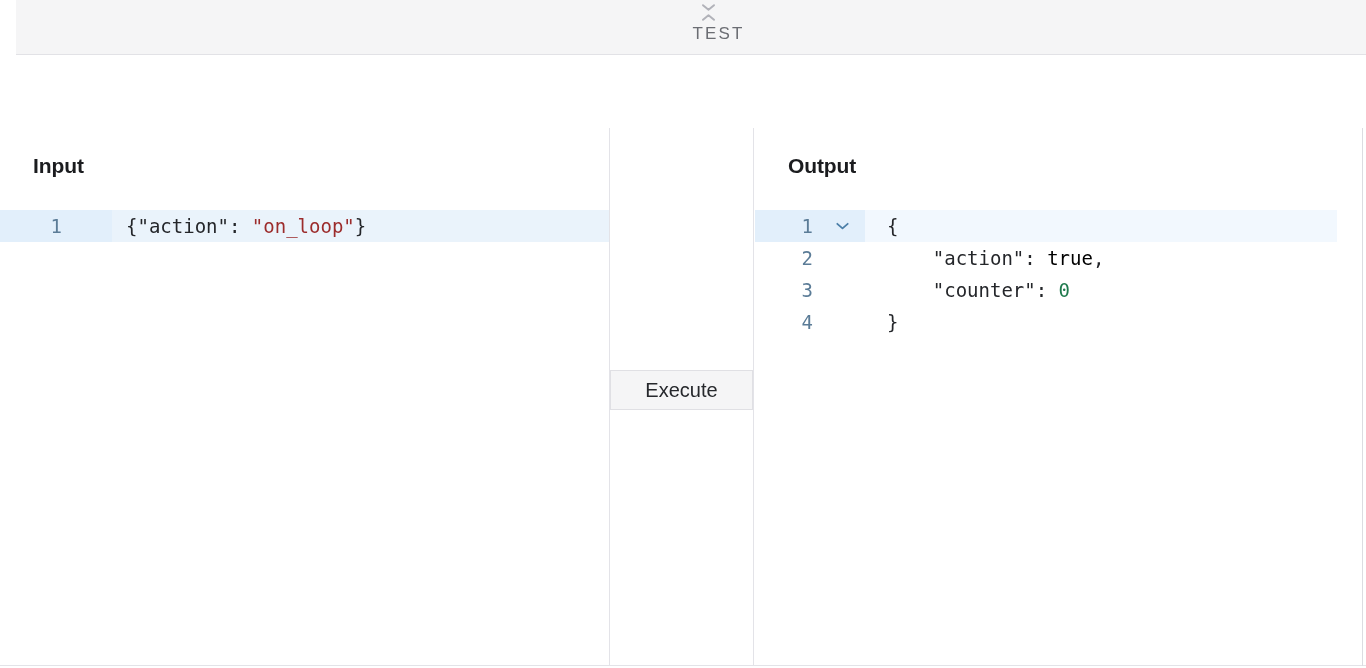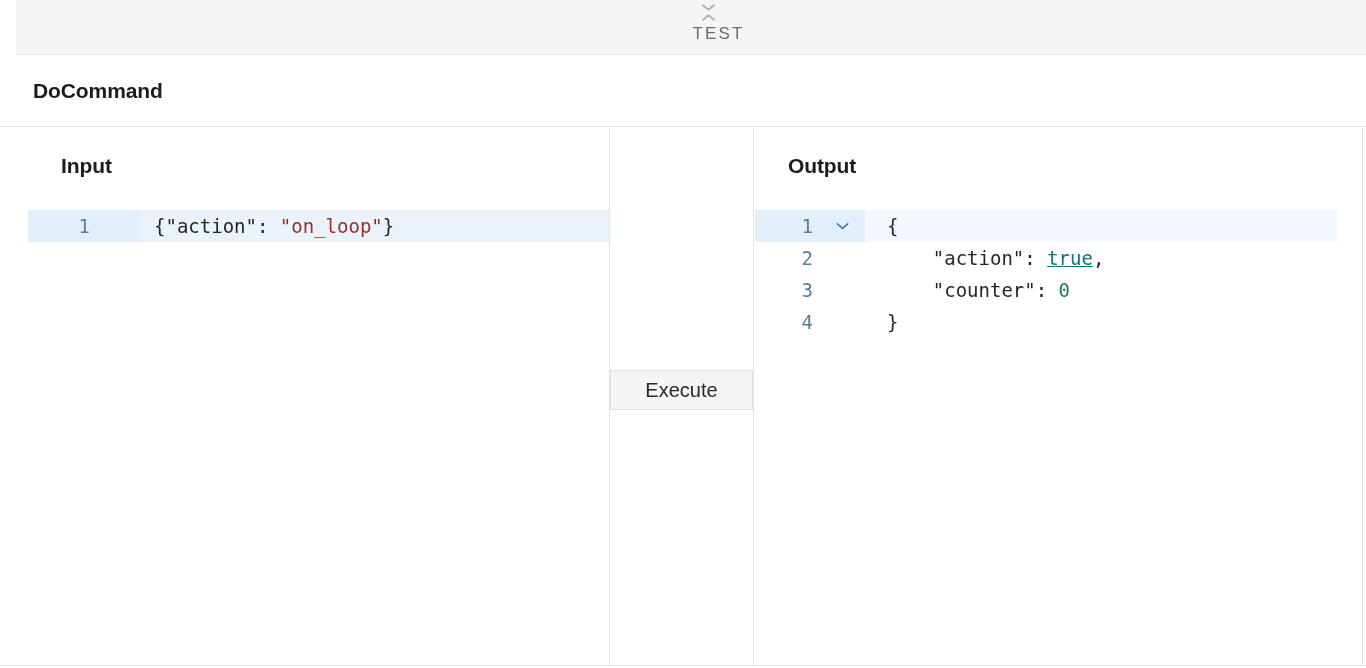--- a/index.html
+++ b/index.html
@@ -82,21 +82,20 @@
     width: 1366px;
     height: 538px;
   }
   .pane-input {
     position: absolute;
     left: 0; top: 0;
     width: 609px;
     height: 538px;
     background: #ffffff;
     overflow: hidden;
-    margin-left: 28px;
   }
   .pane-middle {
     position: absolute;
     left: 609px; top: 0;
     width: 145px;
     height: 538px;
     background: #ffffff;
     border-left: 1px solid #e3e3e8;
     border-right: 1px solid #e3e3e8;
     box-sizing: border-box;
@@ -175,21 +174,21 @@
     flex: 1 1 auto;
     white-space: pre;
     color: #24262a;
   }
   .input-code-text { padding-left: 14px; }
   .output-code-text { padding-left: 22px; }
 
   .tok-punct  { color: #24262a; }
   .tok-key    { color: #24262a; }
   .tok-string { color: #9c2c2c; }
-  .tok-bool   { color: #0f766e; text-decoration: underline; }
+  .tok-bool   { color: #000000; }
   .tok-number { color: #1f7a4d; }
 
   
   .execute-button {
     position: absolute;
     left: 0;
     top: 242px;
     width: 143px;
     height: 40px;
     background: #f5f5f6;
@@ -234,23 +233,20 @@
       <svg width="13" height="7" viewBox="0 0 13 7" aria-hidden="true">
         <path d="M1 1.2 L6.5 5.8 L12 1.2" fill="none" stroke="#b1b2b9" stroke-width="1.9" stroke-linecap="round" stroke-linejoin="round"></path>
       </svg>
       <svg width="13" height="7" viewBox="0 0 13 7" aria-hidden="true">
         <path d="M1 5.8 L6.5 1.2 L12 5.8" fill="none" stroke="#b1b2b9" stroke-width="1.9" stroke-linecap="round" stroke-linejoin="round"></path>
       </svg>
     </div>
     <span class="test-label">TEST</span>
   </div>
 
-  <div class="command-bar">
-    <span class="command-title">DoCommand</span>
-  </div>
 
   <div class="panes">
 
     <div class="pane-input">
       <div class="pane-heading">Input</div>
       <div class="editor" id="input-editor">
           <div class="code-line active-input"><div class="gutter input-gutter hl">1</div><div class="code-text input-code-text"><span class="tok-punct">{</span><span class="tok-key">"action"</span><span class="tok-punct">: </span><span class="tok-string">"on_loop"</span><span class="tok-punct">}</span></div></div>
         </div>
     </div>
 

